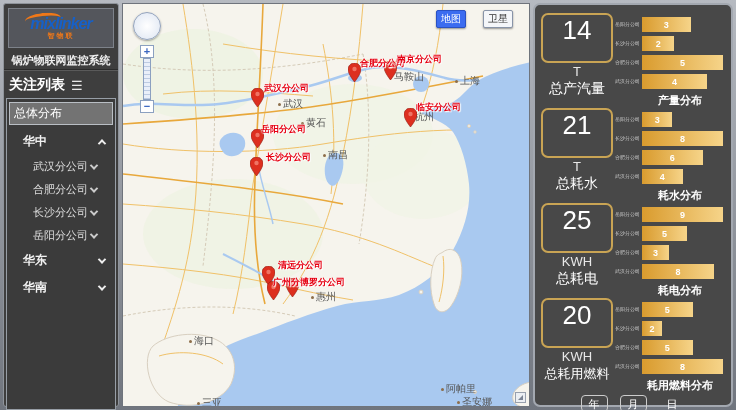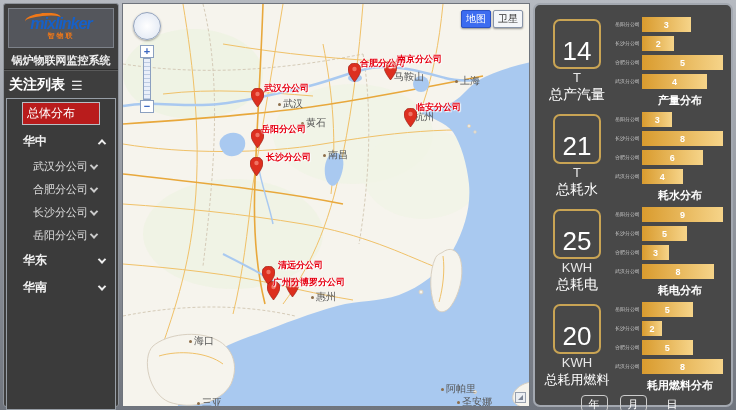--- a/index.html
+++ b/index.html
@@ -17,22 +17,22 @@
   .logo-main{color:#1660c8;font-weight:bold;font-style:italic;font-size:16px;letter-spacing:-1px;line-height:15px;}
   .logo-arc{position:absolute;left:16px;top:4px;width:36px;height:13px;
     border-top:3px solid #f07818;border-radius:50%;transform:rotate(-6deg);}
   .logo-sub{color:#f07818;font-size:7px;letter-spacing:2px;font-weight:bold;}
   .sys-title{height:20px;line-height:20px;text-align:center;color:#eee;font-size:11px;font-weight:bold;
     border-bottom:1px solid #2b2b2b;box-shadow:0 1px 0 #5a5a5a;}
   .watch-row{display:flex;align-items:center;gap:6px;padding:6px 5px 4px 5px;color:#fff;
     font-size:14px;font-weight:bold;}
   .list-icon{color:#e8e8e8;font-size:13px;}
   .list-panel{margin:0 2px 3px 2px;height:312px;border:1px solid #979ea6;background:#3b3b3b;overflow:hidden;}
-  .overall-item{margin:3px 15px;border:1px solid #b9bec4;color:#fff;font-size:12px;
-    padding:2px 4px;background:#b91c1c;cursor:pointer;}
+  .overall-item{margin:3px 2px;border:1px solid #b9bec4;color:#fff;font-size:12px;
+    padding:2px 4px;background:#737373;cursor:pointer;}
   .group-row{display:flex;align-items:center;justify-content:space-between;
     padding:5px 10px 5px 16px;color:#f2f2f2;font-size:12px;font-weight:bold;cursor:pointer;}
   .child-row{display:flex;align-items:center;justify-content:space-between;
     padding:4px 18px 4px 26px;color:#ddd;font-size:11px;cursor:pointer;}
   .chev{width:6px;height:6px;border-right:2px solid #eee;border-bottom:2px solid #eee;flex:none;}
   .chev.down{transform:rotate(45deg) translate(-1px,-1px);}
   .chev.up{transform:rotate(-135deg) translate(-1px,-1px);}
   .child-row .chev{border-color:#ccc;}
   
   .map{position:absolute;left:122px;top:3px;width:408px;height:404px;background:#f6f4ed;
@@ -49,35 +49,35 @@
   .pan-up{left:10px;top:4px;border-bottom-color:#4a77c9;}
   .pan-down{left:10px;bottom:4px;border-top-color:#4a77c9;}
   .pan-left{left:4px;top:10px;border-right-color:#4a77c9;}
   .pan-right{right:4px;top:10px;border-left-color:#4a77c9;}
   .zoom-plus,.zoom-minus{position:absolute;left:17px;width:14px;height:13px;z-index:5;background:#fff;
     border:1px solid #8ba0c0;color:#3a66c0;font-weight:bold;font-size:11px;line-height:11px;text-align:center;cursor:pointer;}
   .zoom-plus{top:41px;}
   .zoom-minus{top:96px;}
   .zoom-slider{position:absolute;left:20px;top:54px;width:8px;height:42px;z-index:5;cursor:pointer;
     background:repeating-linear-gradient(#e9eff9 0 3px,#bccbe2 3px 4px);border:1px solid #8ba0c0;}
-  .maptype{position:absolute;right:6px;top:6px;z-index:5;display:flex;gap:2px;}
+  .maptype{position:absolute;right:16px;top:6px;z-index:5;display:flex;gap:17px;}
   .maptype .mt{font-size:10px;padding:1px 4px;border-radius:2px;box-shadow:0 1px 2px rgba(0,0,0,.4);cursor:pointer;}
   .mt-map{background:#3c6cf0;color:#fff;border:1px solid #2a51c4;}
   .mt-sat{background:#f4f6f9;color:#333;border:1px solid #8894a8;}
   .corner-ico{position:absolute;right:3px;bottom:3px;width:11px;height:11px;z-index:5;background:#eceff3;
     border:1px solid #98a0ad;cursor:pointer;}
   .corner-ico::after{content:"";position:absolute;right:2px;bottom:2px;width:0;height:0;
     border-left:5px solid transparent;border-bottom:5px solid #7b8494;}
   
   .rpanel{position:absolute;left:533px;top:3px;width:200px;height:404px;background:#484848;
     border:2px solid #a3a8b0;border-radius:7px;padding:5px 4px 2px 4px;}
   .stat-row{display:flex;height:95px;}
   .stat-left{width:76px;flex:none;display:flex;flex-direction:column;align-items:center;}
-  .num-box{width:48px;height:50px;border:2px solid #c9a454;border-radius:7px;
-    display:flex;align-items:flex-end;justify-content:center;color:#fff;font-size:26px;margin-top:9px;}
+  .num-box{width:72px;height:50px;border:2px solid #c9a454;border-radius:7px;
+    display:flex;align-items:flex-start;justify-content:center;color:#fff;font-size:26px;margin-top:3px;}
   .unit{color:#e8e8e8;font-size:13px;margin-top:2px;line-height:14px;}
   .stat-label{color:#fff;font-size:14px;margin-top:1px;white-space:nowrap;}
   .stat-chart{flex:1;padding:7px 4px 0 0;}
   .bar-row{display:flex;align-items:center;height:15px;margin-bottom:4px;}
   .bar-label{flex:none;width:27px;font-size:8px;color:#ccc;white-space:nowrap;
     transform:scale(0.62);transform-origin:center left;}
   .bar-track{flex:1;height:15px;position:relative;}
   .bar-fill{height:100%;background:linear-gradient(90deg,#d99b2e,#f6d489);
     display:flex;align-items:center;justify-content:center;}
   .bar-val{color:#fff;font-size:9px;font-weight:bold;}

